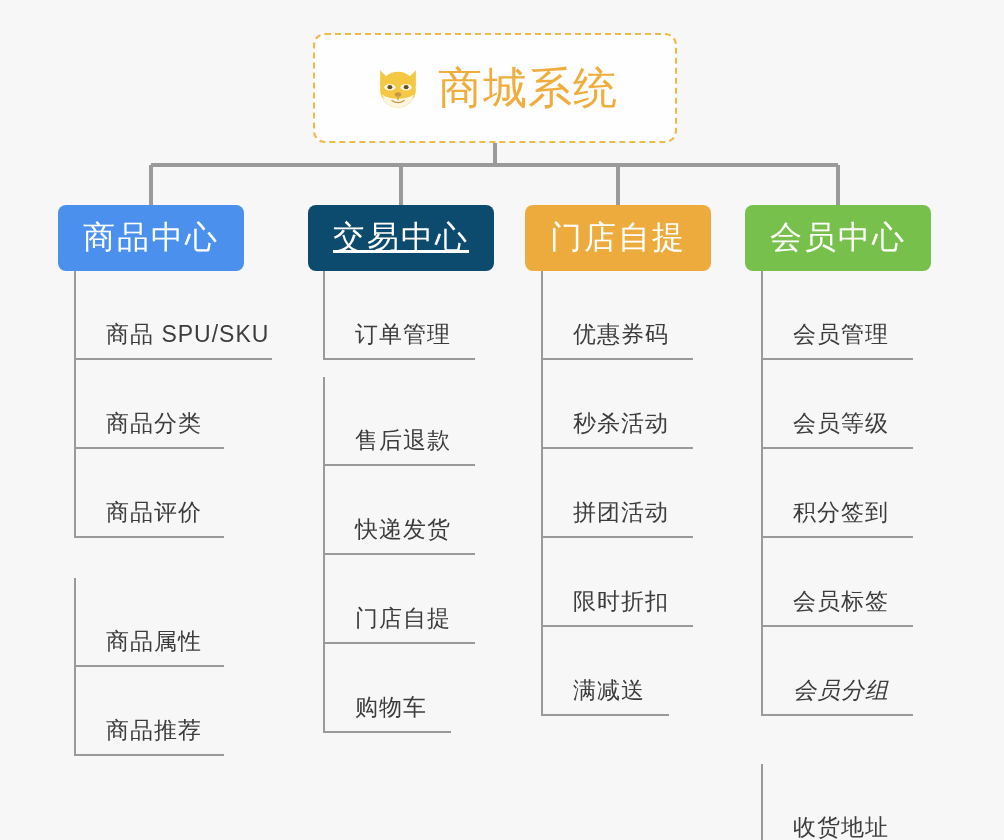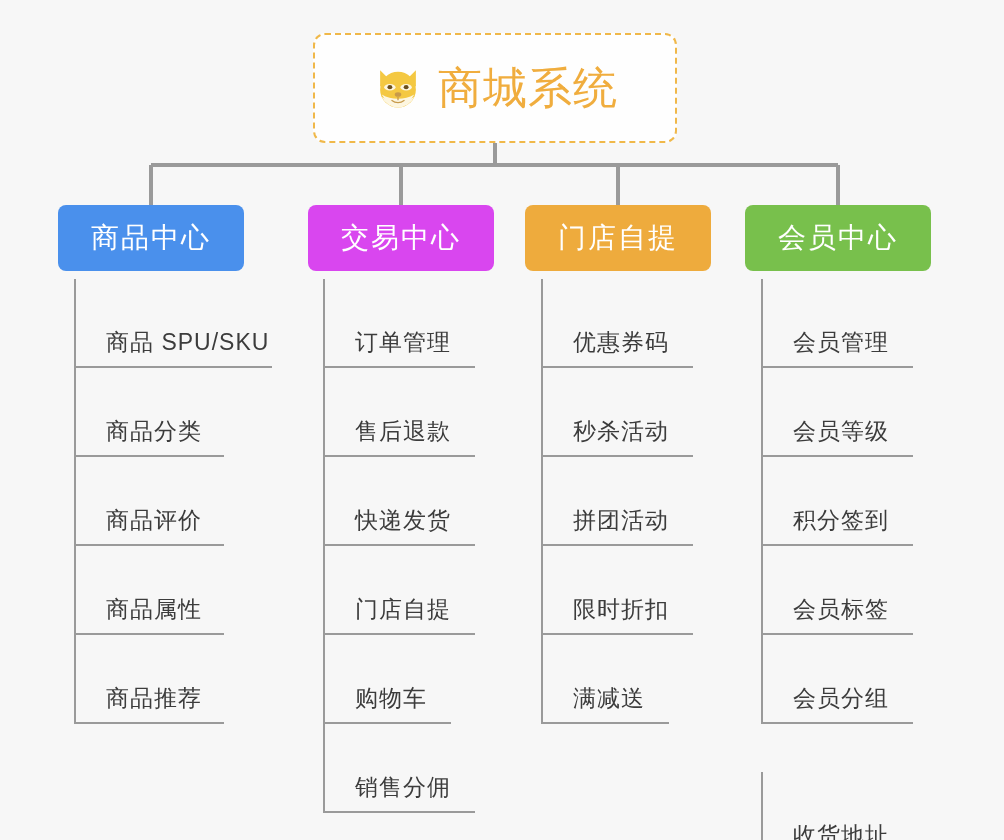--- a/index.html
+++ b/index.html
@@ -69,28 +69,28 @@
   .cat-box {
     position: absolute;
     top: 0;
     height: 66px;
     box-sizing: border-box;
     border-radius: 8px;
     display: flex;
     align-items: center;
     justify-content: center;
     color: #ffffff;
-    font-size: 28px;
+    font-size: 32px;
     letter-spacing: 2px;
     white-space: nowrap;
   }
 
   .leaf-list {
     position: absolute;
-    top: 74px;
+    top: 66px;
     text-align: right;
   }
   .leaf-item {
     position: relative;
     height: 89px;
     box-sizing: border-box;
   }
   .leaf-label {
     position: absolute;
     left: 32px;
@@ -162,65 +162,60 @@
           <div class="leaf-item" style="width: 150px;">
             <div class="leaf-spine" style="background: rgb(154, 154, 154);"></div>
             <span class="leaf-label">商品分类</span>
             <div class="leaf-underline" style="width: 150px; background: rgb(154, 154, 154);"></div>
           </div>
           <div class="leaf-item" style="width: 150px;">
             <div class="leaf-spine" style="background: rgb(154, 154, 154);"></div>
             <span class="leaf-label">商品评价</span>
             <div class="leaf-underline" style="width: 150px; background: rgb(154, 154, 154);"></div>
           </div>
+          <div class="leaf-item" style="width: 150px; margin-top: 40px;">
+            <div class="leaf-spine" style="background: rgb(154, 154, 154);"></div>
+            <span class="leaf-label">商品属性</span>
+            <div class="leaf-underline" style="width: 150px; background: rgb(154, 154, 154);"></div>
+          </div>
           <div class="leaf-item" style="width: 150px;">
             <div class="leaf-spine" style="background: rgb(154, 154, 154);"></div>
-            <span class="leaf-label">商品属性</span>
-            <div class="leaf-underline" style="width: 150px; background: rgb(154, 154, 154);"></div>
-          </div>
-          <div class="leaf-item" style="width: 150px;">
-            <div class="leaf-spine" style="background: rgb(154, 154, 154);"></div>
             <span class="leaf-label">商品推荐</span>
             <div class="leaf-underline" style="width: 150px; background: rgb(154, 154, 154);"></div>
           </div>
         </div>
       </div>
       <div class="column" style="left: 0px;">
-        <div class="cat-box" style="left: 308px; width: 186px; background: #d946ef;">交易中心</div>
+        <div class="cat-box" style="left: 308px; width: 186px; background: #0c4a6e; text-decoration: underline;">交易中心</div>
         <div class="leaf-list" style="left: 323px;">
           <div class="leaf-item" style="width: 152px;">
             <div class="leaf-spine" style="background: rgb(154, 154, 154);"></div>
             <span class="leaf-label">订单管理</span>
             <div class="leaf-underline" style="width: 152px; background: rgb(154, 154, 154);"></div>
           </div>
-          <div class="leaf-item" style="width: 152px;">
+          <div class="leaf-item" style="width: 152px; margin-top: 17px;">
             <div class="leaf-spine" style="background: rgb(154, 154, 154);"></div>
             <span class="leaf-label">售后退款</span>
             <div class="leaf-underline" style="width: 152px; background: rgb(154, 154, 154);"></div>
           </div>
           <div class="leaf-item" style="width: 152px;">
             <div class="leaf-spine" style="background: rgb(154, 154, 154);"></div>
             <span class="leaf-label">快递发货</span>
             <div class="leaf-underline" style="width: 152px; background: rgb(154, 154, 154);"></div>
           </div>
           <div class="leaf-item" style="width: 152px;">
             <div class="leaf-spine" style="background: rgb(154, 154, 154);"></div>
             <span class="leaf-label">门店自提</span>
             <div class="leaf-underline" style="width: 152px; background: rgb(154, 154, 154);"></div>
           </div>
           <div class="leaf-item" style="width: 128px;">
             <div class="leaf-spine" style="background: rgb(154, 154, 154);"></div>
             <span class="leaf-label">购物车</span>
             <div class="leaf-underline" style="width: 128px; background: rgb(154, 154, 154);"></div>
           </div>
-          <div class="leaf-item" style="width: 152px;">
-            <div class="leaf-spine" style="background: rgb(154, 154, 154);"></div>
-            <span class="leaf-label">销售分佣</span>
-            <div class="leaf-underline" style="width: 152px; background: rgb(154, 154, 154);"></div>
-          </div>
         </div>
       </div>
       <div class="column" style="left: 0px;">
         <div class="cat-box" style="left: 525px; width: 186px; background: rgb(238, 171, 61);">门店自提</div>
         <div class="leaf-list" style="left: 541px;">
           <div class="leaf-item" style="width: 152px;">
             <div class="leaf-spine" style="background: rgb(154, 154, 154);"></div>
             <span class="leaf-label">优惠券码</span>
             <div class="leaf-underline" style="width: 152px; background: rgb(154, 154, 154);"></div>
           </div>
@@ -262,21 +257,21 @@
           <div class="leaf-item" style="width: 152px;">
             <div class="leaf-spine" style="background: rgb(154, 154, 154);"></div>
             <span class="leaf-label">积分签到</span>
             <div class="leaf-underline" style="width: 152px; background: rgb(154, 154, 154);"></div>
           </div>
           <div class="leaf-item" style="width: 152px;">
             <div class="leaf-spine" style="background: rgb(154, 154, 154);"></div>
             <span class="leaf-label">会员标签</span>
             <div class="leaf-underline" style="width: 152px; background: rgb(154, 154, 154);"></div>
           </div>
-          <div class="leaf-item" style="width: 152px;">
+          <div class="leaf-item" style="width: 152px; font-style: italic;">
             <div class="leaf-spine" style="background: rgb(154, 154, 154);"></div>
             <span class="leaf-label">会员分组</span>
             <div class="leaf-underline" style="width: 152px; background: rgb(154, 154, 154);"></div>
           </div>
           <div class="leaf-item" style="width: 152px; margin-top: 48px;">
             <div class="leaf-spine" style="background: rgb(154, 154, 154);"></div>
             <span class="leaf-label">收货地址</span>
             <div class="leaf-underline" style="width: 152px; background: rgb(154, 154, 154);"></div>
           </div>
         </div>

